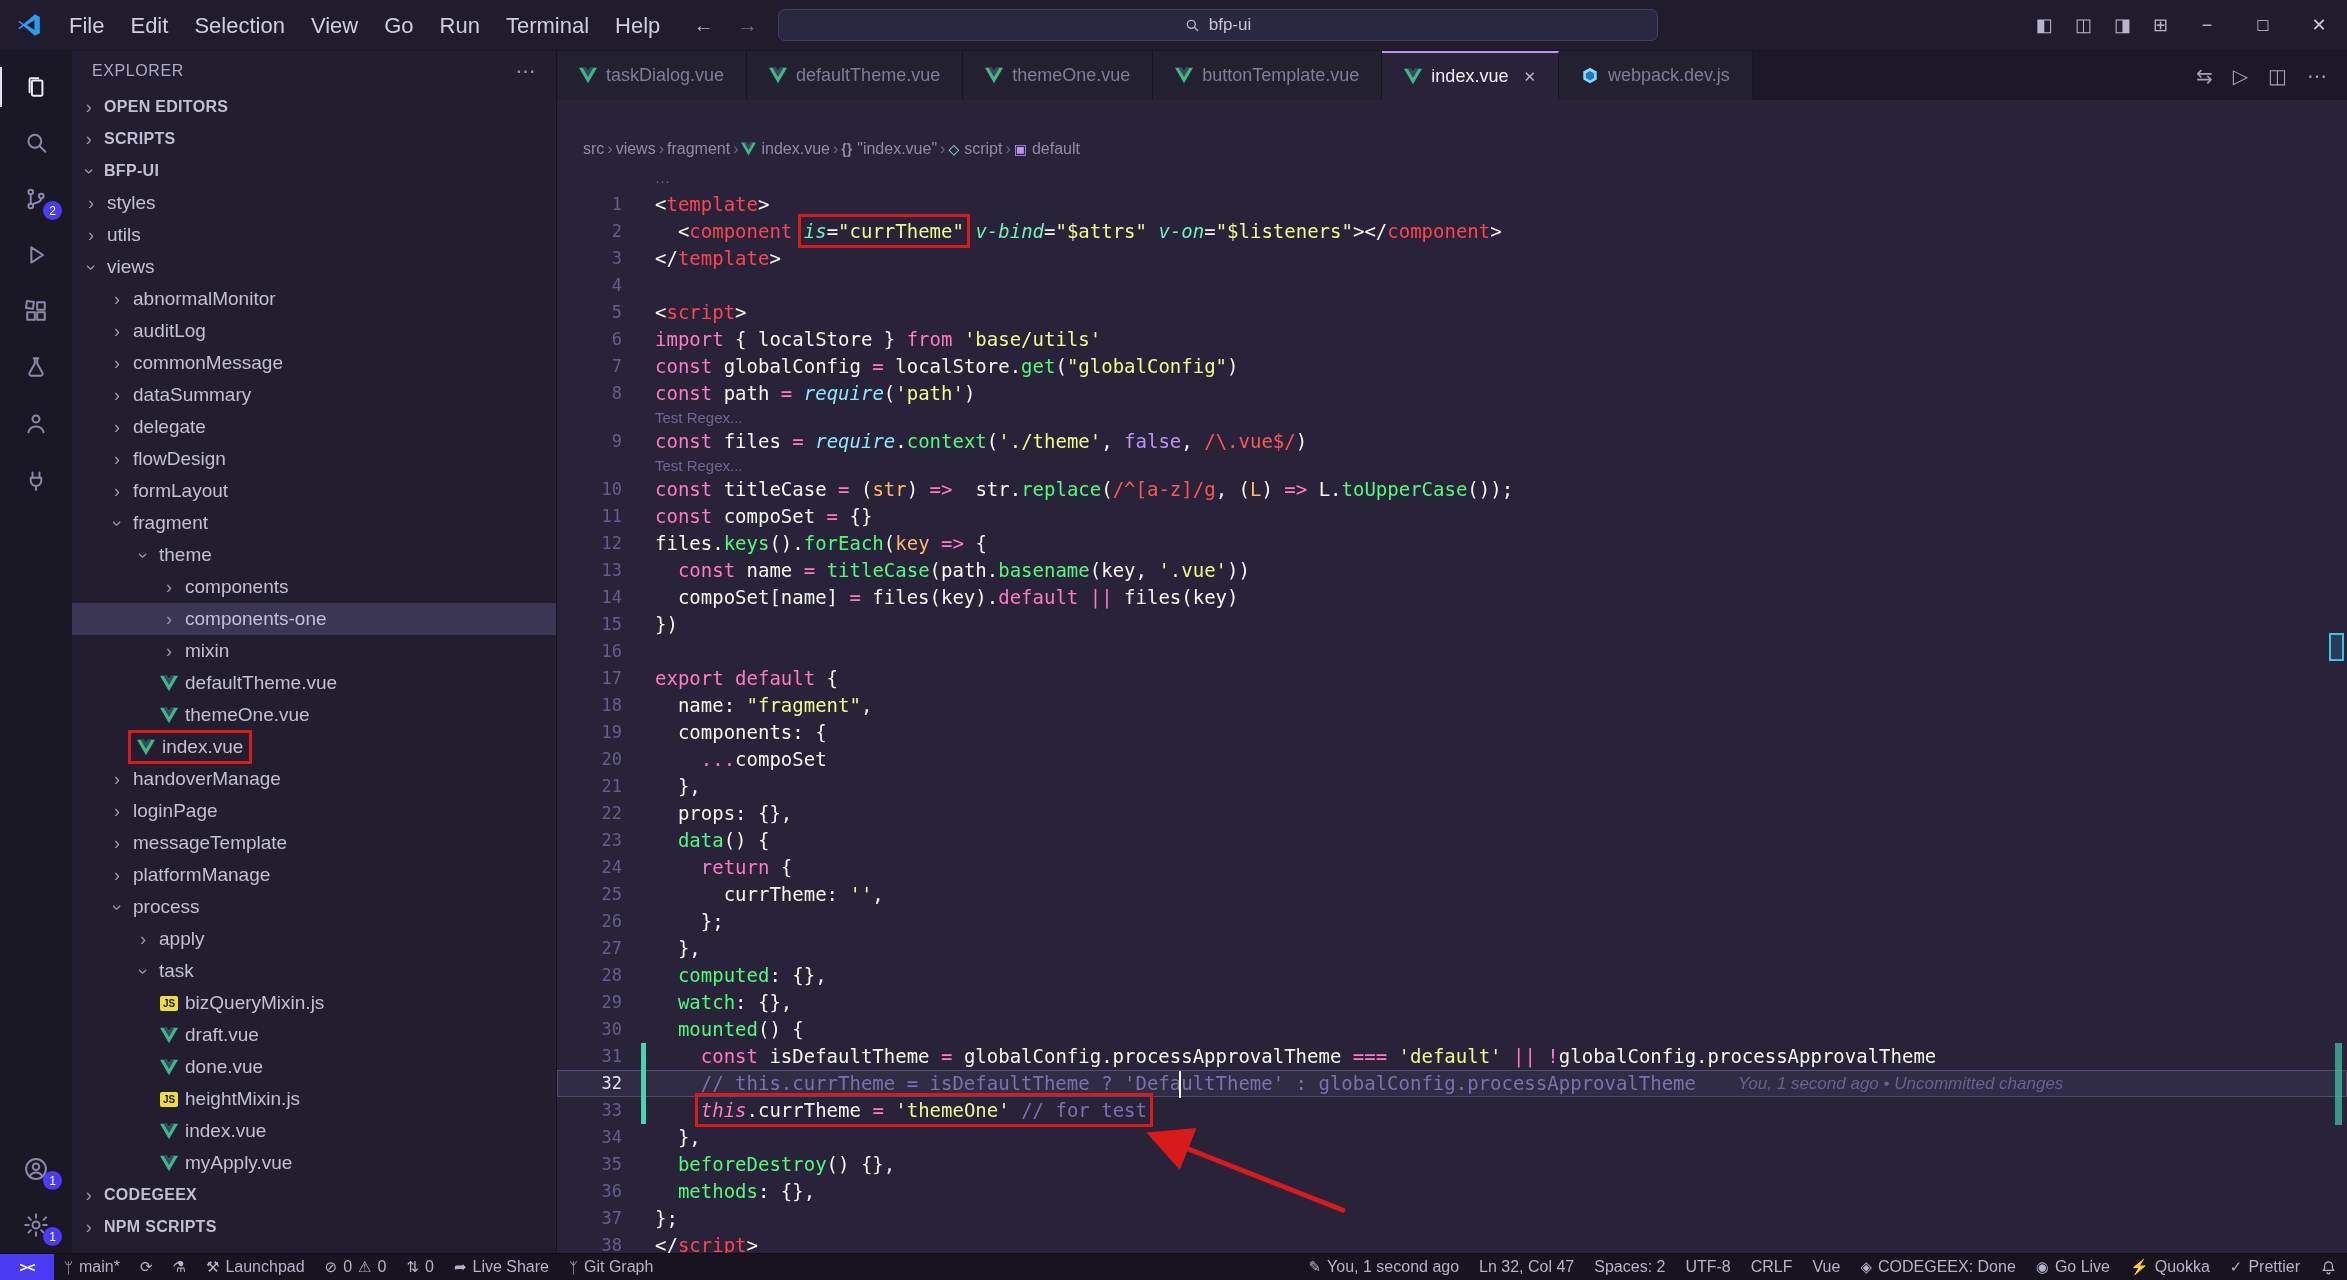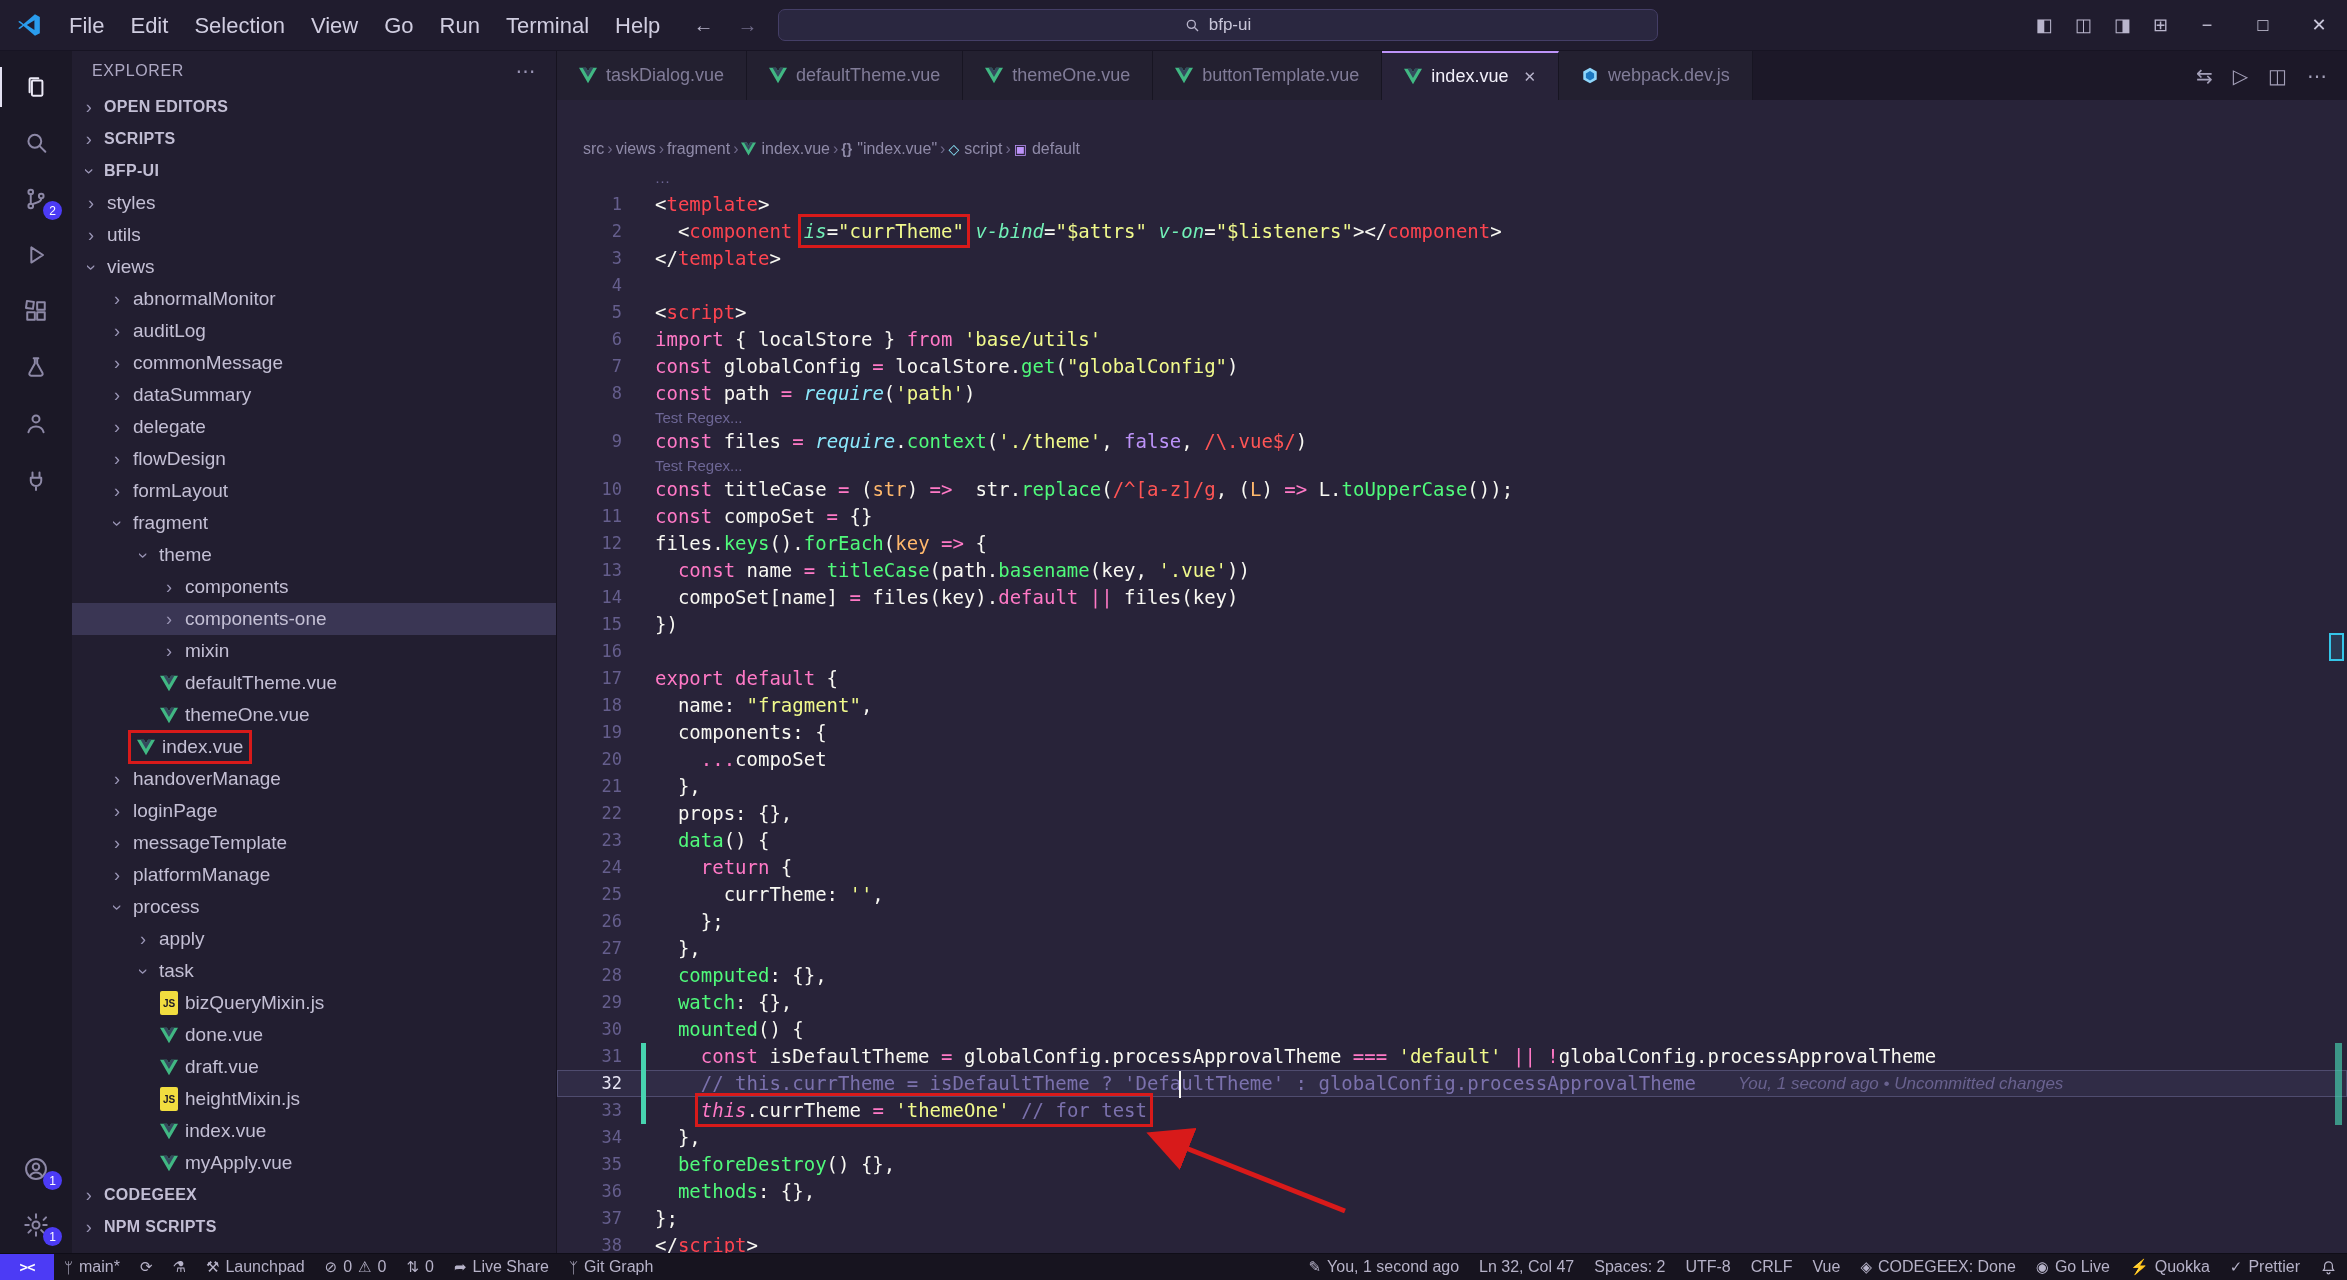--- a/index.html
+++ b/index.html
@@ -34,21 +34,21 @@
   .sidebar-title { height:40px; display:flex; align-items:center; padding:0 20px; font-size:16px; color:#aea9c4; letter-spacing:.6px; }
   .sidebar-title .more { margin-left:auto; font-size:20px; color:#9a95b5; }
   .section-header { height:32px; display:flex; align-items:center; gap:6px; padding:0 8px; font-size:16px; font-weight:bold; color:#c2bed4; letter-spacing:.3px; }
   .chev { display:inline-block; width:18px; text-align:center; color:#9a95b5; font-size:18px; font-weight:normal; }
   .chev.exp { transform:rotate(90deg); }
   .tree { }
   .tree-row { height:32px; display:flex; align-items:center; gap:7px; font-size:19px; color:#c3bfd4; white-space:nowrap; }
   .tree-row.selected { background:#3a3654; }
   .boxed-wrap { display:inline-flex; align-items:center; gap:7px; outline:3px solid #d81a1a; outline-offset:3px; padding:0 3px; }
   .fi { width:18px; height:17px; flex:none; }
-  .jsbadge { width:18px; height:24px; flex:none; background:#f1dd3f; color:#1b1826; font-size:10px; font-weight:bold; display:inline-flex; align-items:center; justify-content:center; border-radius:2px; font-family:"Liberation Sans",sans-serif; }
+  .jsbadge { width:18px; height:15px; flex:none; background:#f1dd3f; color:#1b1826; font-size:10px; font-weight:bold; display:inline-flex; align-items:center; justify-content:center; border-radius:2px; font-family:"Liberation Sans",sans-serif; }
 
   
   .editor { flex:1; display:flex; flex-direction:column; position:relative; background:#282339; overflow:hidden; }
   .tabbar { height:49px; background:#1c1828; display:flex; align-items:stretch; }
   .tab { display:flex; align-items:center; gap:9px; padding:0 22px; font-size:18px; color:#817c98; background:#232030; border-right:1px solid #171522; }
   .tab.active { background:#282339; color:#f2f0fa; border-top:2px solid #bd93f9; }
   .tab-close { font-size:15px; color:#b8b4cc; margin-left:6px; }
   .tab-actions { margin-left:auto; display:flex; align-items:center; gap:20px; padding-right:20px; color:#a39fb8; font-size:20px; }
   .breadcrumbs { height:33px; display:flex; align-items:center; gap:0; padding-left:26px; font-size:16px; color:#8f8aa8; background:#282339;margin-top:32px; }
   .crumb { display:flex; align-items:center; gap:5px; }
@@ -329,28 +329,28 @@
         </div>
         <div class="tree-row" style="padding-left: 88px;">
           <span class="jsbadge">JS</span>
           <span>bizQueryMixin.js</span>
         </div>
         <div class="tree-row" style="padding-left: 88px;">
           <svg class="fi" viewBox="0 0 24 21">
             <path fill="#41b883" d="M14.8 0 12 4.8 9.2 0H0l12 20.8L24 0Z"></path>
             <path fill="#35495e" d="M14.8 0 12 4.8 9.2 0H4.8L12 12.5 19.2 0Z"></path>
           </svg>
-          <span>done.vue</span>
+          <span>draft.vue</span>
         </div>
         <div class="tree-row" style="padding-left: 88px;">
           <svg class="fi" viewBox="0 0 24 21">
             <path fill="#41b883" d="M14.8 0 12 4.8 9.2 0H0l12 20.8L24 0Z"></path>
             <path fill="#35495e" d="M14.8 0 12 4.8 9.2 0H4.8L12 12.5 19.2 0Z"></path>
           </svg>
-          <span>draft.vue</span>
+          <span>done.vue</span>
         </div>
         <div class="tree-row" style="padding-left: 88px;">
           <span class="jsbadge">JS</span>
           <span>heightMixin.js</span>
         </div>
         <div class="tree-row" style="padding-left: 88px;">
           <svg class="fi" viewBox="0 0 24 21">
             <path fill="#41b883" d="M14.8 0 12 4.8 9.2 0H0l12 20.8L24 0Z"></path>
             <path fill="#35495e" d="M14.8 0 12 4.8 9.2 0H4.8L12 12.5 19.2 0Z"></path>
           </svg>

